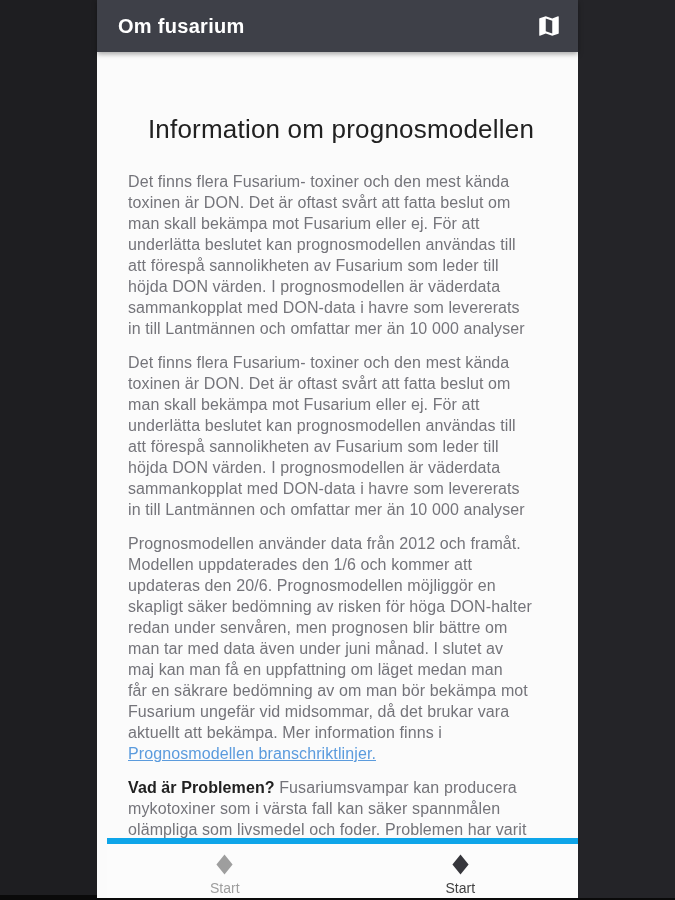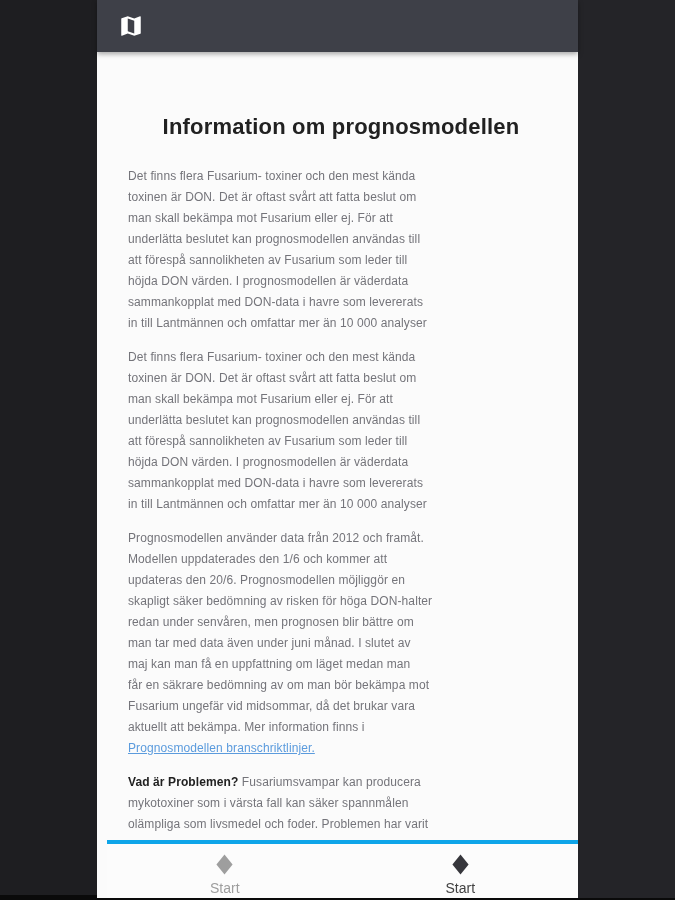--- a/index.html
+++ b/index.html
@@ -10,45 +10,46 @@
   .strip-right{right:0;background:#242428;}
   .strip-left::after{content:"";position:absolute;left:0;bottom:0;width:100%;height:5px;background:#0a0a0a;}
   .phone{position:absolute;left:97px;top:0;width:481px;height:900px;
          display:flex;flex-direction:column;background:var(--content_bg,#fbfbfb);}
   .appbar{flex:0 0 52px;background:var(--appbar_bg,#3e4048);display:flex;align-items:center;
           padding:0 16px 0 21px;box-shadow:0 2px 5px rgba(0,0,0,.35);z-index:2;}
   .appbar-title{flex:1;color:#fff;font-size:20px;font-weight:bold;letter-spacing:.3px;}
   .map-btn{background:none;border:none;padding:0;cursor:pointer;line-height:0;}
   .map-btn svg{width:26px;height:26px;fill:#fff;display:block;}
   .content{flex:1 1 auto;overflow:hidden;padding:0 24px 0 31px;}
-  .heading{margin:62px 0 26px;text-align:center;font-size:22px;font-weight:bold;
+  .heading{margin:62px 0 26px;text-align:center;font-size:26px;font-weight:normal;
            color:var(--heading_text,#212121);letter-spacing:.2px;}
-  .body{margin:0 0 13px;font-size:12px;line-height:21px;color:var(--body_text,#74747a);
+  .body{margin:0 0 13px;font-size:16px;line-height:21px;color:var(--body_text,#74747a);
         white-space:pre-line;letter-spacing:.1px;}
   .body strong{color:var(--heading_text,#212121);}
   .link{color:var(--link,#5b9bdd);text-decoration:underline;cursor:pointer;}
-  .bottomnav{flex:0 0 56px;background:#fcfcfc;border-top:4px solid #0ea5e9;display:flex;z-index:2;margin-left:10px;}
+  .bottomnav{flex:0 0 56px;background:#fcfcfc;border-top:6px solid #0ea5e9;display:flex;z-index:2;margin-left:10px;}
   .nav-item{flex:1;display:flex;flex-direction:column;align-items:center;
             padding-top:9px;gap:4px;cursor:pointer;background:none;border:none;}
   .nav-item svg{width:19px;height:23px;display:block;}
   .nav-label{font-size:14px;}
   .nav-item.inactive .nav-label{color:var(--nav_inactive,#9e9e9e);}
   .nav-item.active .nav-label{color:var(--nav_active_label,#424242);}
   .bottom-edge{position:absolute;left:0;bottom:0;width:100%;height:2px;background:#0a0a0a;z-index:3;}
 </style>
 </head>
 <body>
 
 <div class="stage">
   <div class="strip strip-left"></div>
   <div class="strip strip-right"></div>
 
   <div class="phone">
 
     <div class="appbar">
+      <span class="appbar-title">Om fusarium</span>
       <button class="map-btn">
         <span><svg viewBox="0 0 24 24">
               <path d="M20.5 3l-.16.03L15 5.1 9 3 3.36 4.9c-.21.07-.36.25-.36.48V20.5c0 .28.22.5.5.5l.16-.03L9 18.9l6 2.1 5.64-1.9c.21-.07.36-.25.36-.48V3.5c0-.28-.22-.5-.5-.5zM15 19l-6-2.11V5l6 2.11V19z"></path>
             </svg></span>
       </button>
     </div>
 
     <div class="content">
       <h1 class="heading">Information om prognosmodellen</h1>
 

